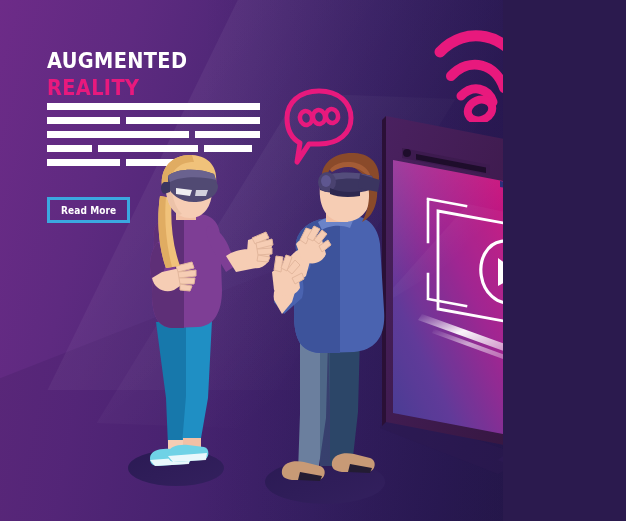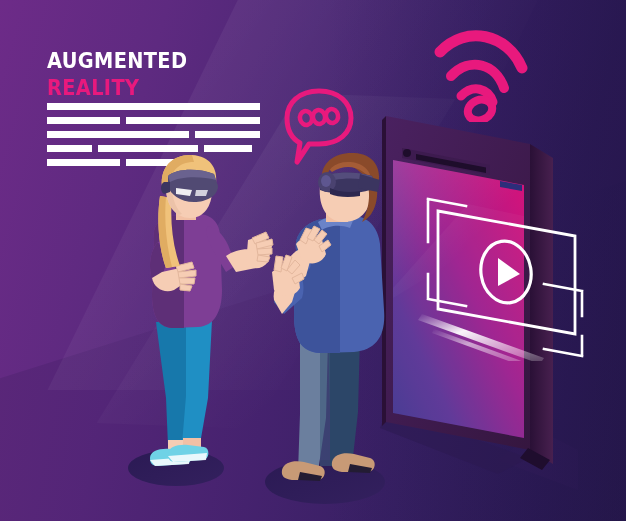--- a/index.html
+++ b/index.html
@@ -5,21 +5,21 @@
   html, body {
     margin: 0;
     padding: 0;
     background: #2b1a4e;
   }
   body {
     font-family: "Liberation Sans", sans-serif;
   }
   #poster {
     position: relative;
-    width: 626px;
+    width: 503px;
     height: 521px;
     overflow: hidden;
     background: linear-gradient(110deg, #6a2a86 0%, #5c2a80 28%, #432croll 45%, #3a2069 62%, #2d1c56 82%, #291a4d 100%);
   }
   
   .bg-base {
     position: absolute;
     inset: 0;
     background: linear-gradient(105deg, #6d2b88 0%, #5e2a80 22%, #4c2775 42%, #3b2168 62%, #2e1c57 82%, #2a1a4e 100%);
   }
@@ -167,20 +167,23 @@
         <div class="bar" style="width: 45px;"></div>
         <div class="bar" style="width: 100px;"></div>
         <div class="bar" style="width: 48px;"></div>
       </div>
       <div class="bar-row">
         <div class="bar" style="width: 73px;"></div>
         <div class="bar" style="width: 66px;"></div>
       </div>
     </div>
 
+  <div class="readmore">
+    <span>Read More</span>
+  </div>
 
   <div class="wifi">
     <svg width="98" height="100" viewBox="0 0 98 100">
       <g fill="none" stroke="#e8197d" stroke-linecap="round">
         <path d="M8 30 C 34 2, 76 12, 90 46" stroke-width="11"></path>
         <path d="M19 54 C 38 34, 64 42, 72 66" stroke-width="10"></path>
         <path d="M29 74 C 41 62, 56 66, 61 80" stroke-width="9"></path>
       </g>
       <ellipse cx="48" cy="88" rx="12.5" ry="10" fill="none" stroke="#e8197d" stroke-width="8" transform="rotate(-22 48 88)"></ellipse>
     </svg>

